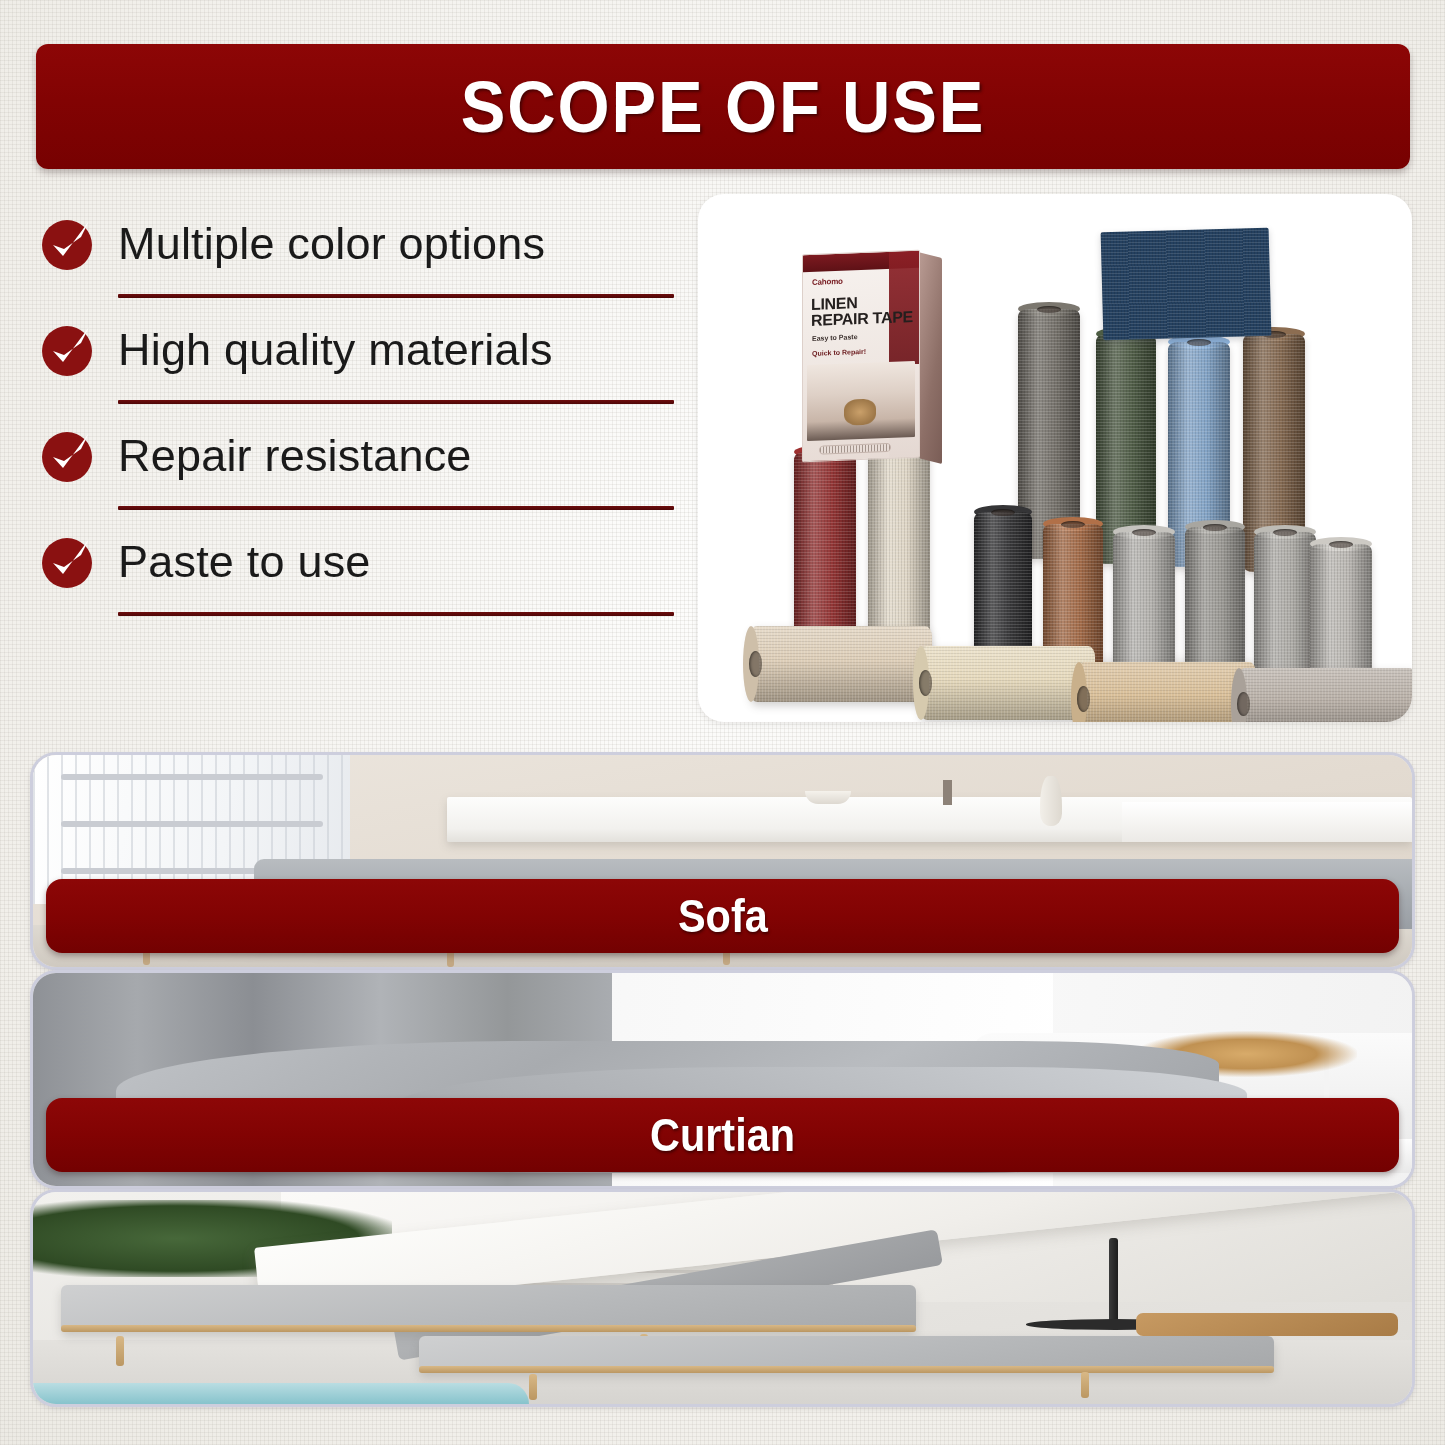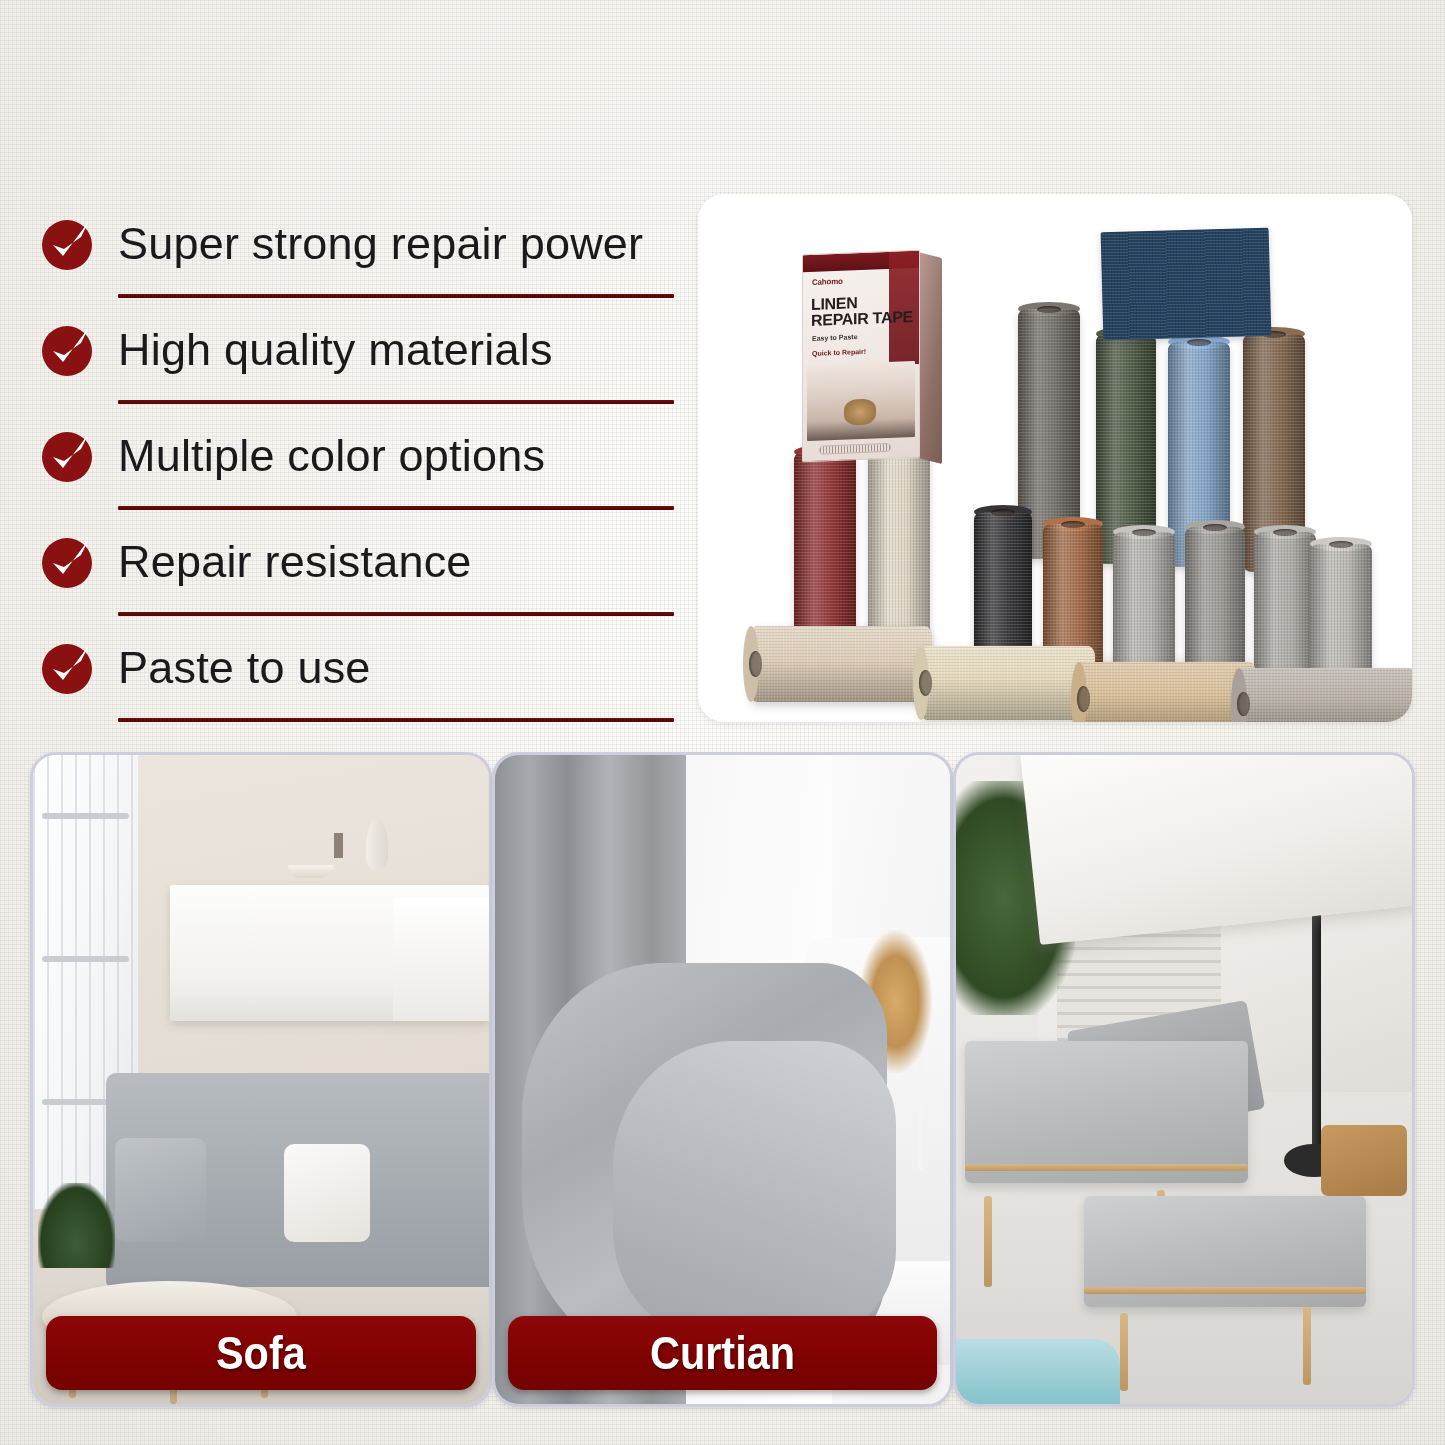--- a/index.html
+++ b/index.html
@@ -241,20 +241,21 @@
     background: radial-gradient(ellipse at 50% 50%, rgba(120,115,110,.26) 0%, rgba(120,115,110,0) 70%);
     border-radius: 50%;
   }
 
   
   .tiles {
     position: absolute;
     left: 30px; top: 752px;
     width: 1385px; height: 655px;
     display: flex;
+    flex-direction: column;
   }
   .tile {
     position: relative;
     flex: 1;
     border: 3px solid #cdcedd;
     border-radius: 26px;
     overflow: hidden;
     background: #e9e9ec;
     box-shadow: 0 2px 5px rgba(110,108,115,.18);
   }
@@ -398,58 +399,49 @@
   .s4-ground { position:absolute; left:0; bottom:0; width:100%; height:30%;
     background: linear-gradient(180deg,#e4e2de 0%, #d6d4d0 100%); }
 </style>
 </head>
 <body>
 
 <div class="linen-bg"></div>
 
 <div class="page">
 
+  <div class="banner">
+    <div class="banner-title">SCOPE OF USE</div>
+  </div>
 
   <div class="features">
+
 
     <div class="feature-row">
       <div class="feature-line">
         <div class="check-icon">
           <svg viewBox="0 0 54 54">
             <circle cx="27" cy="28" r="25" fill="#8a1111"></circle>
             <path d="M13 28 L23 39 L49 4 L41 20 L24 32 Z" fill="#ffffff"></path>
           </svg>
         </div>
-        <div class="feature-label">Super strong repair power</div>
+        <div class="feature-label">Multiple color options</div>
       </div>
       <div class="divider"></div>
     </div>
 
     <div class="feature-row">
       <div class="feature-line">
         <div class="check-icon">
           <svg viewBox="0 0 54 54">
             <circle cx="27" cy="28" r="25" fill="#8a1111"></circle>
             <path d="M13 28 L23 39 L49 4 L41 20 L24 32 Z" fill="#ffffff"></path>
           </svg>
         </div>
         <div class="feature-label">High quality materials</div>
-      </div>
-      <div class="divider"></div>
-    </div>
-
-    <div class="feature-row">
-      <div class="feature-line">
-        <div class="check-icon">
-          <svg viewBox="0 0 54 54">
-            <circle cx="27" cy="28" r="25" fill="#8a1111"></circle>
-            <path d="M13 28 L23 39 L49 4 L41 20 L24 32 Z" fill="#ffffff"></path>
-          </svg>
-        </div>
-        <div class="feature-label">Multiple color options</div>
       </div>
       <div class="divider"></div>
     </div>
 
     <div class="feature-row">
       <div class="feature-line">
         <div class="check-icon">
           <svg viewBox="0 0 54 54">
             <circle cx="27" cy="28" r="25" fill="#8a1111"></circle>
             <path d="M13 28 L23 39 L49 4 L41 20 L24 32 Z" fill="#ffffff"></path>

